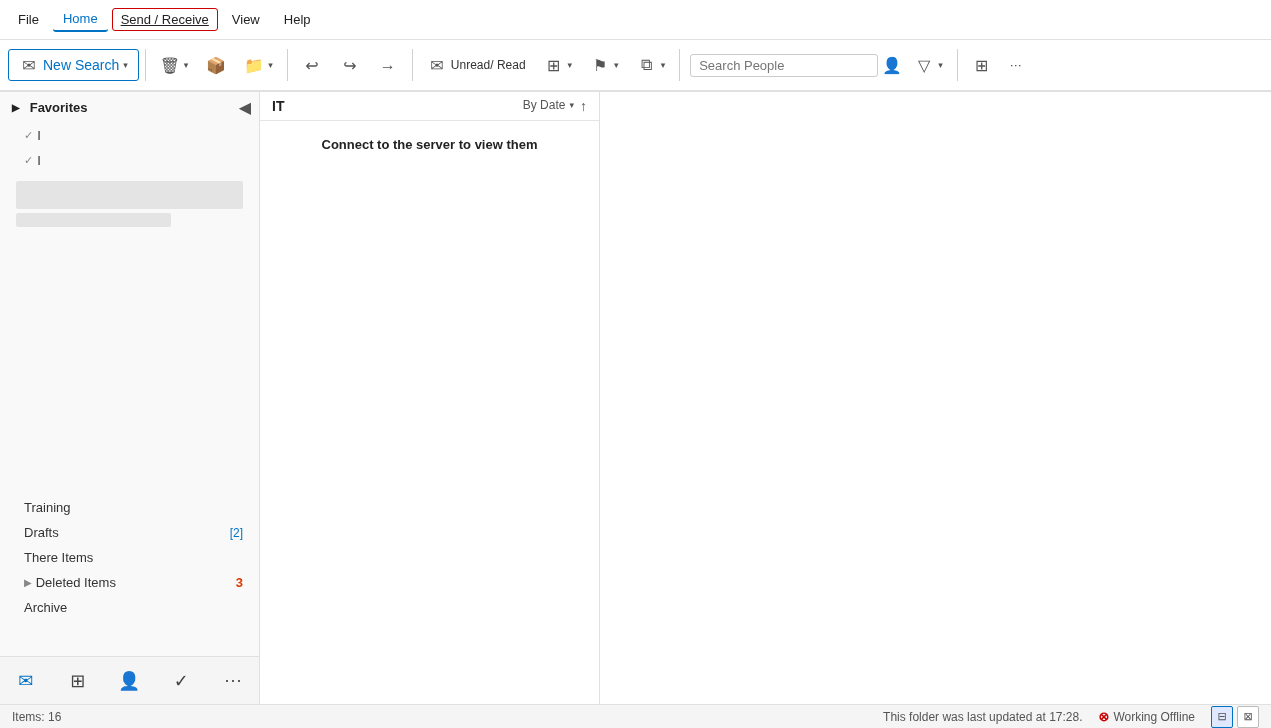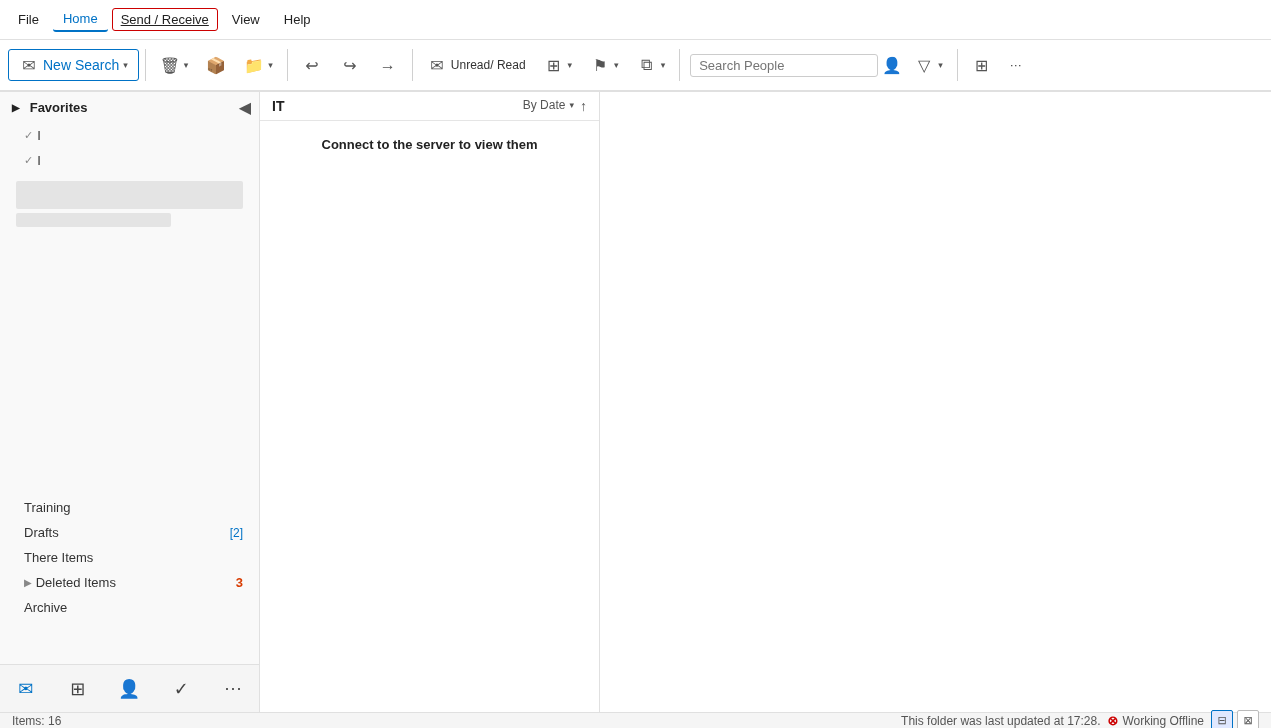--- a/index.html
+++ b/index.html
@@ -127,26 +127,26 @@
     }
     .server-notice-link { font-weight: 600; color: #222; }
 
     
     .reading-pane {
       flex: 1; background: #fff;
     }
 
     
     .status-bar {
-      height: 16px; background: #f5f5f5; border-top: 1px solid #e0e0e0;
+      height: 24px; background: #f5f5f5; border-top: 1px solid #e0e0e0;
       display: flex; align-items: center; justify-content: space-between;
       padding: 0 12px; font-size: 12px; color: #555;
     }
     .status-bar-right {
-      display: flex; align-items: center; gap: 7px; justify-content: flex-end;
+      display: flex; align-items: center; gap: 16px; justify-content: flex-end;
     }
     .offline-status {
       display: flex; align-items: center; gap: 4px; color: #555;
     }
     .offline-x { color: #c00; font-weight: bold; font-size: 13px; }
     .view-icons { display: flex; gap: 4px; }
     .view-icon-btn {
       display: inline-flex; align-items: center; justify-content: center;
       width: 22px; height: 22px; cursor: pointer; border: 1px solid #bbb;
       border-radius: 2px; font-size: 11px; background: #fff; color: #555;

